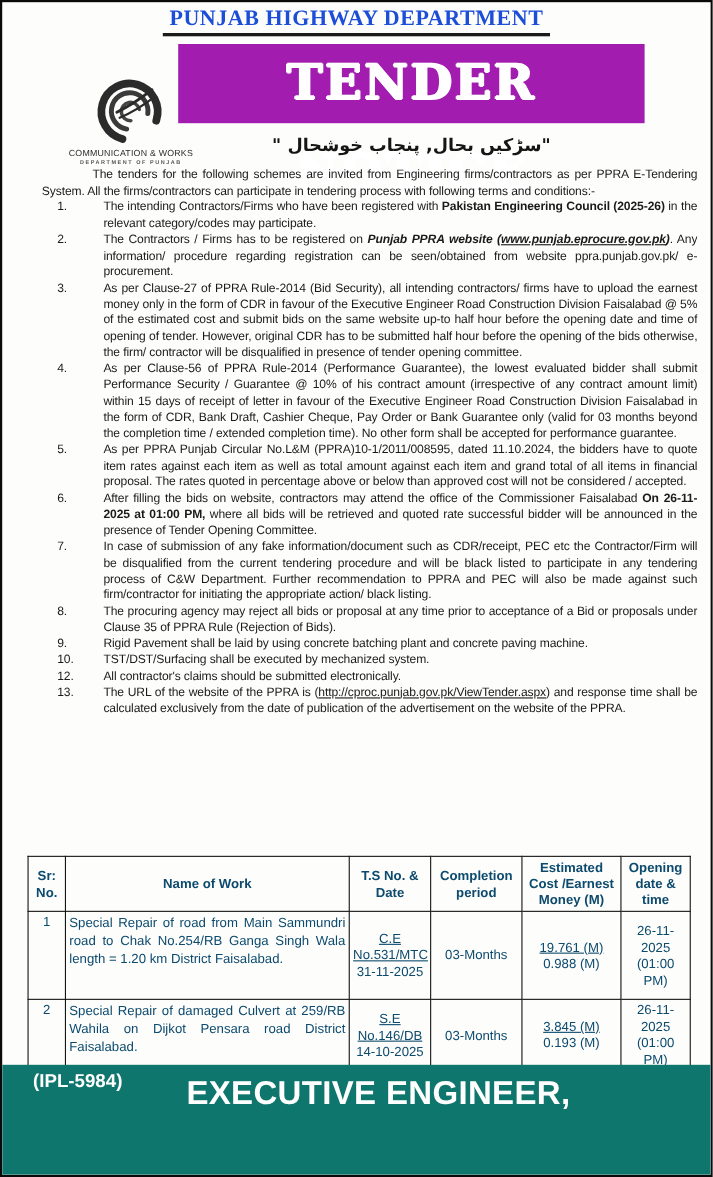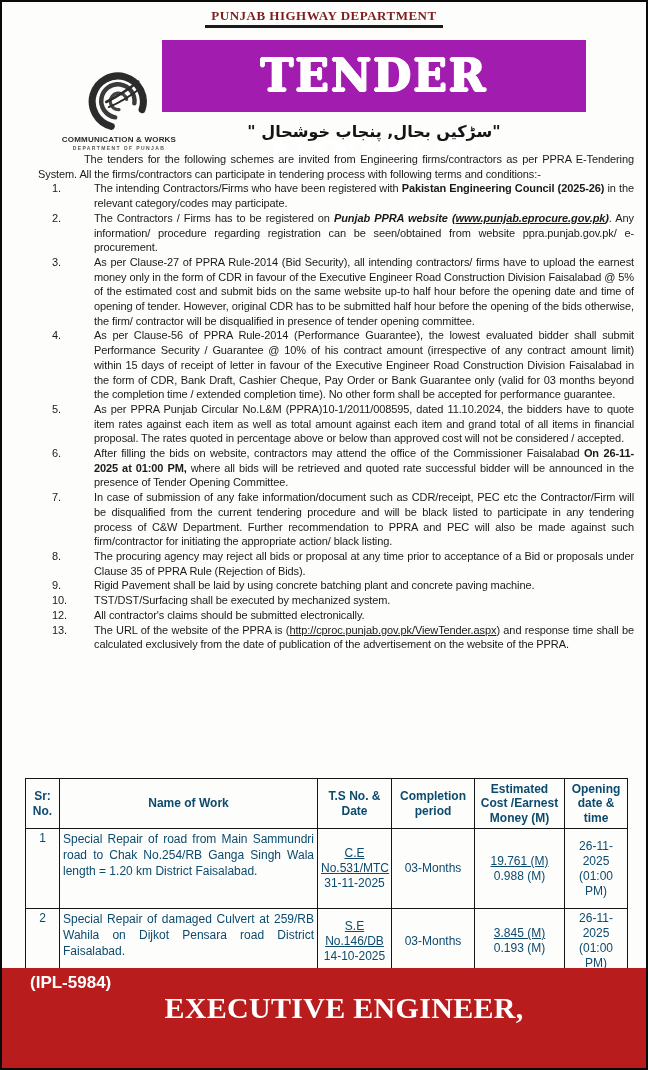--- a/index.html
+++ b/index.html
@@ -6,36 +6,36 @@
   html,body { background:#e8e8e8; }
   .page {
     position:relative; width:648px; height:1070px; margin:0 auto;
     background:#fdfdfc; border:2px solid #0a0a0a; overflow:hidden;
     font-family:"Liberation Sans", sans-serif; color:#141414;
   }
   
   .masthead { position:absolute; top:4px; left:0; width:644px; text-align:center; }
   .masthead span{
     display:inline-block; font-family:"Liberation Serif", serif; font-weight:bold;
-    font-size:13px; letter-spacing:.5px; color:#7f1d1d;
+    font-size:20px; letter-spacing:.5px; color:#1d4ed8;
     border-bottom:3px solid #1b1b1b; padding:0 6px 1px 6px;
   }
   
   .banner{
     position:absolute; left:160px; top:38px; width:424px; height:72px;
     background:#a21caf; color:#fff; text-align:center; line-height:72px;
   }
   .banner span{
     font-family:"DejaVu Serif", serif; font-weight:bold; font-size:44px; letter-spacing:2px;
     text-shadow:1px 0 #fff,-1px 0 #fff,0 1px #fff,0 -1px #fff;
   }
   
   .logo{ position:absolute; left:52px; top:68px; width:130px; text-align:center; }
   .logo svg{ display:block; margin:0 auto; }
-  .logo-org{ font-size:8px; font-weight:bold; color:#2c2c2c; letter-spacing:.2px; margin-top:1px; }
+  .logo-org{ font-size:8px; font-weight:normal; color:#2c2c2c; letter-spacing:.2px; margin-top:1px; }
   .logo-sub{ font-size:5px; font-weight:bold; color:#555; letter-spacing:1.4px; margin-top:1px; }
   
   .slogan{
     position:absolute; left:160px; top:114px; width:424px; height:32px;
     text-align:center; font-family:"DejaVu Sans", sans-serif;
     font-weight:bold; font-size:16px; line-height:32px; color:#151515; direction:rtl;
   }
   
   .body-text{
     position:absolute; top:150px; left:36px; width:596px; height:622px;
@@ -58,24 +58,24 @@
   .works-table th{ font-weight:bold; text-align:center; line-height:1.18; height:50px; }
   .td-center{ text-align:center; line-height:1.25; }
   .td-work{ text-align:justify; line-height:1.35; padding:2px 7px; }
   .row-1 td{ height:80px; }
   .row-2 td{ height:58px; }
   .u{ text-decoration:underline; }
   .cell-line{ display:block; }
   
   .footer{
     position:absolute; left:0; top:966px; width:644px; height:100px;
-    background:#b91c1c; color:#fff;
+    background:#0f766e; color:#fff;
   }
   .ipl{ position:absolute; left:28px; top:5px; font-size:17px; font-weight:bold; }
-  .sig1{ text-align:center; padding-left:40px; font-size:30px; font-weight:bold; margin-top:23px; letter-spacing:.3px;font-family:Liberation Serif, serif; }
+  .sig1{ text-align:center; padding-left:40px; font-size:30px; font-weight:bold; margin-top:10px; letter-spacing:.3px; }
   .sig2{ text-align:center; padding-left:40px; font-size:30px; font-weight:bold; margin-top:5px; letter-spacing:.3px; }
 </style>
 </head>
 <body>
 
 <div class="page">
 
   <div class="masthead">
     <span>PUNJAB HIGHWAY DEPARTMENT</span>
   </div>

